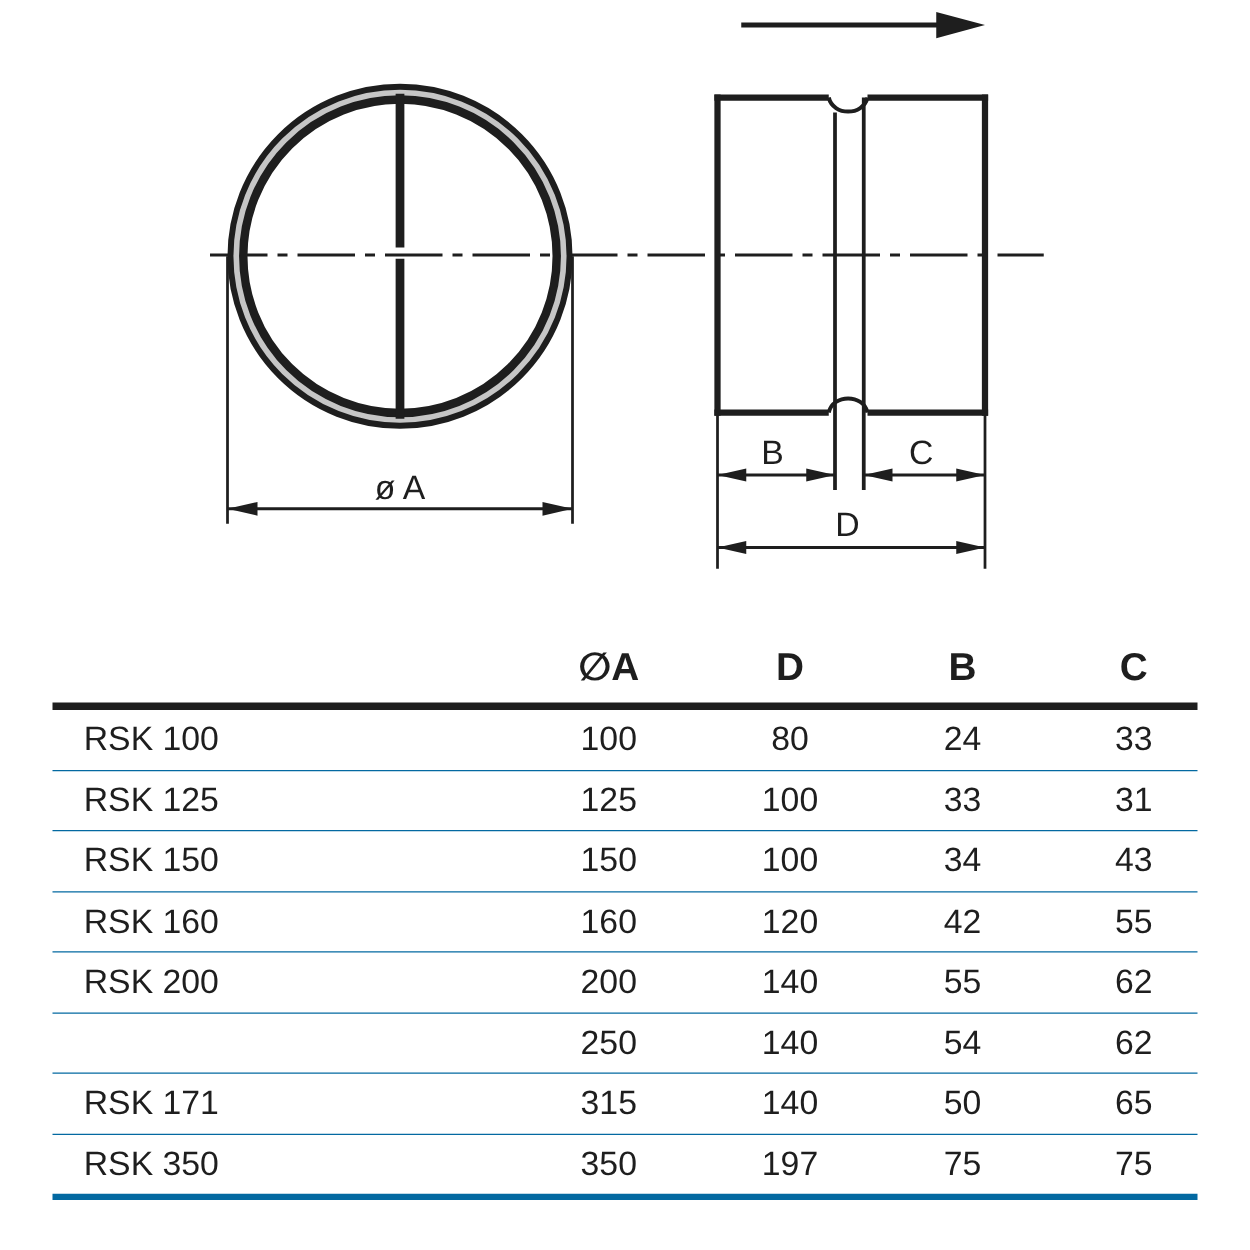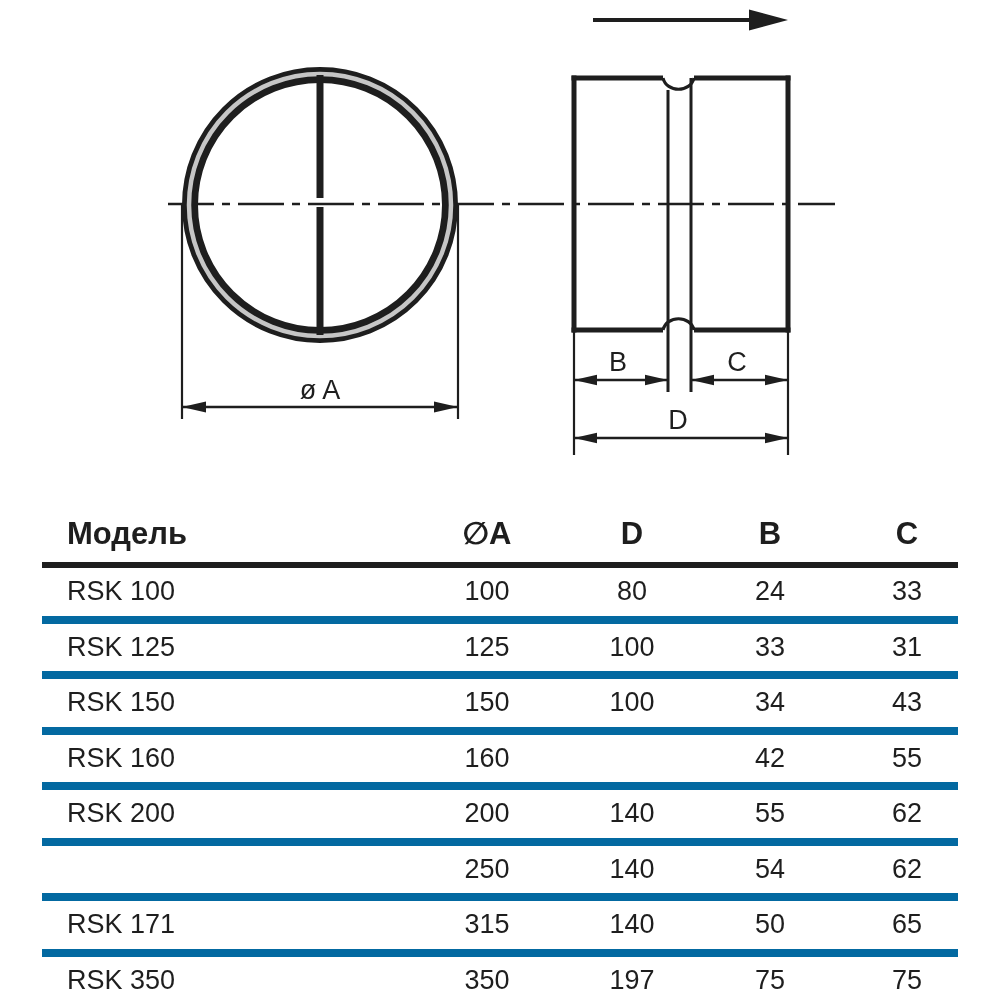--- a/index.html
+++ b/index.html
@@ -24,21 +24,21 @@
   }
   .thead{
     position:relative;
     height:57px;line-height:57px;
     border-bottom:6px solid #1e1e1e;
     font-weight:bold;font-size:31px;
   }
   .trow{
     position:relative;
     height:47.5px;line-height:47.5px;
-    border-bottom:8px solid #0369a1;
+    border-bottom:1px solid #0369a1;
     font-size:27px;
   }
   .trow:last-child{border-bottom-width:5px;}
   .cell{position:absolute;top:0;white-space:nowrap;}
   .c-model{left:25px;text-align:left;}
   .c-a{left:375px;width:140px;text-align:center;}
   .c-d{left:520px;width:140px;text-align:center;}
   .c-b{left:658px;width:140px;text-align:center;}
   .c-c{left:795px;width:140px;text-align:center;}
 </style>
@@ -107,21 +107,20 @@
       <line x1="574" y1="438" x2="788" y2="438" stroke="#1e1e1e" stroke-width="2.4"></line>
       <polygon points="574,438 597,432.8 597,443.2" fill="#1e1e1e"></polygon>
       <polygon points="788,438 765,432.8 765,443.2" fill="#1e1e1e"></polygon>
       <text class="dim-label" x="678" y="429" text-anchor="middle">D</text>
     </g>
   </svg>
 
   <div id="spec-table">
 
     <div class="thead">
-      <span class="cell c-model">Модель</span>
       <span class="cell c-a">∅A</span>
       <span class="cell c-d">D</span>
       <span class="cell c-b">B</span>
       <span class="cell c-c">C</span>
     </div>
 
     <div class="trow">
       <span class="cell c-model">RSK 100</span>
       <span class="cell c-a">100</span>
       <span class="cell c-d">80</span>
@@ -141,20 +140,21 @@
       <span class="cell c-model">RSK 150</span>
       <span class="cell c-a">150</span>
       <span class="cell c-d">100</span>
       <span class="cell c-b">34</span>
       <span class="cell c-c">43</span>
     </div>
 
     <div class="trow">
       <span class="cell c-model">RSK 160</span>
       <span class="cell c-a">160</span>
+      <span class="cell c-d">120</span>
       <span class="cell c-b">42</span>
       <span class="cell c-c">55</span>
     </div>
 
     <div class="trow">
       <span class="cell c-model">RSK 200</span>
       <span class="cell c-a">200</span>
       <span class="cell c-d">140</span>
       <span class="cell c-b">55</span>
       <span class="cell c-c">62</span>

